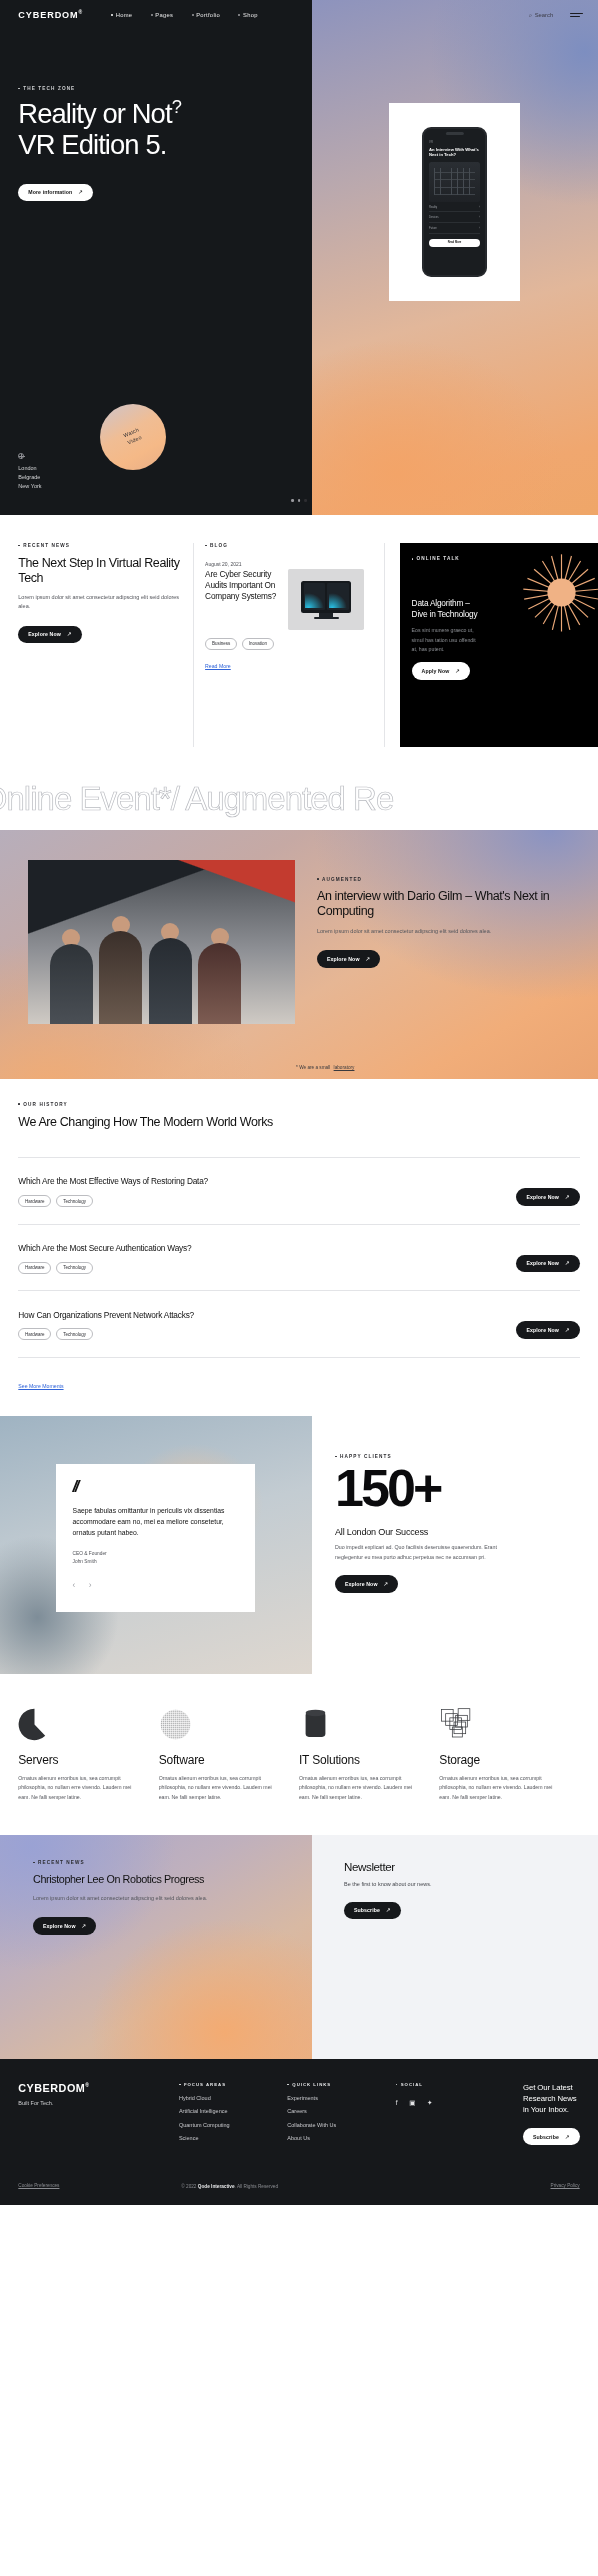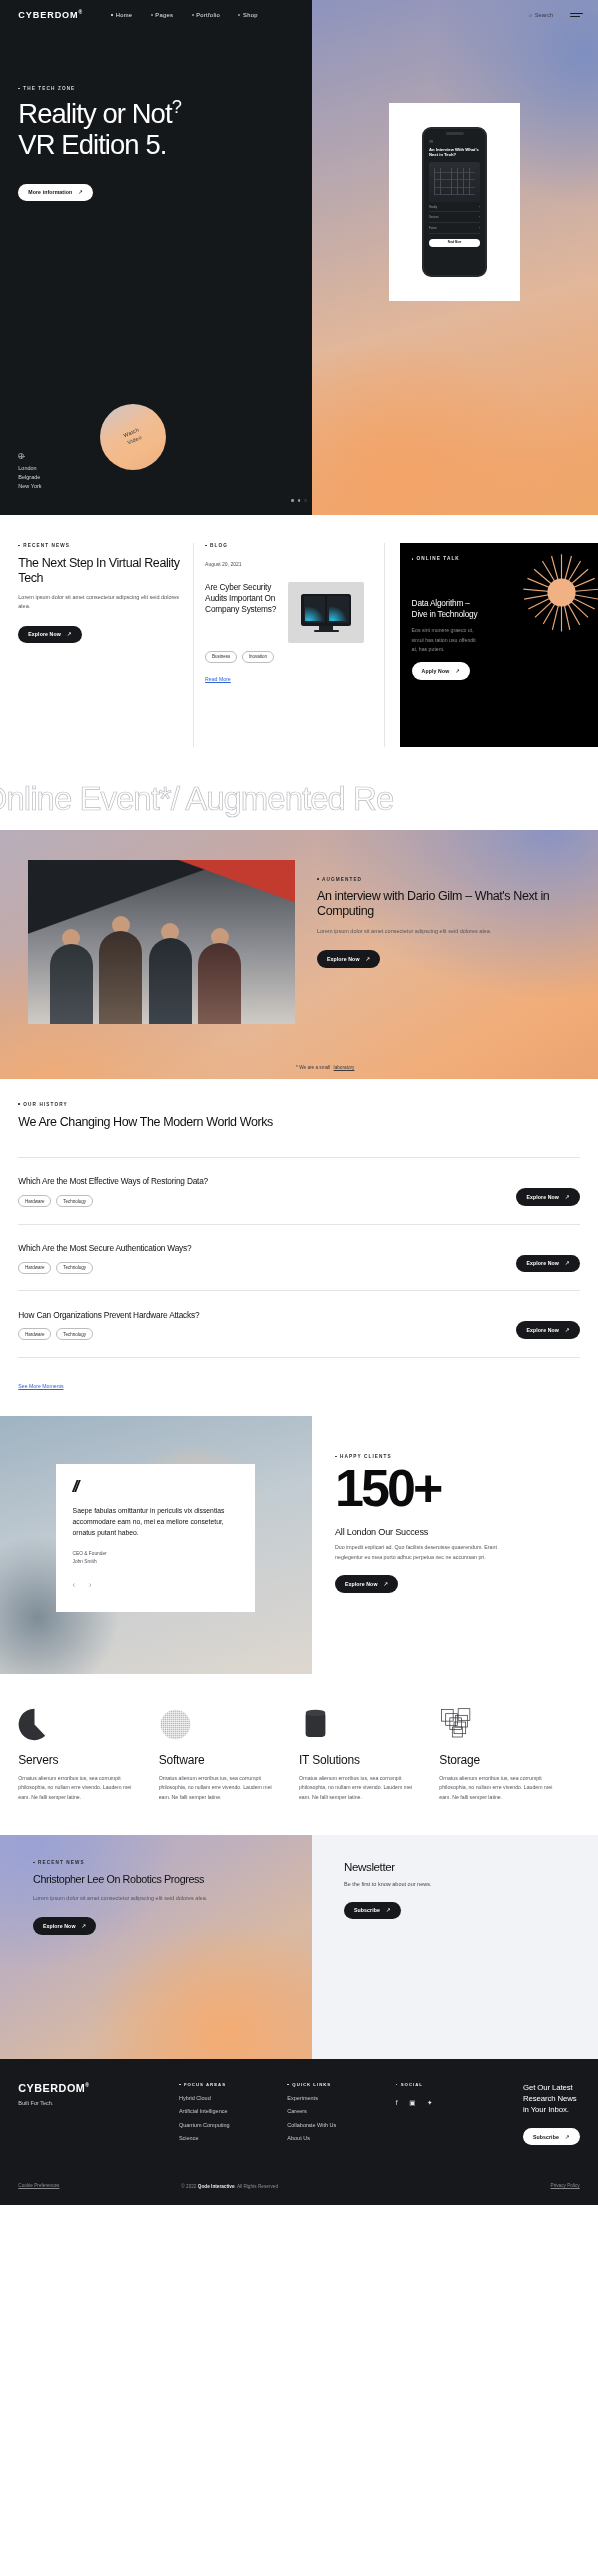--- a/index.html
+++ b/index.html
@@ -92,21 +92,21 @@
 
   
   .news { width:598px; background:#fff; padding:28px 0 21.6px; display:flex; gap:0; }
   .news-left { width:193px; padding-left:18.3px; padding-right:5px; }
   .sect-title { font-size:12.5px; line-height:1.2; letter-spacing:-0.4px; font-weight:400; margin-top:7.5px; color:#111; }
   .muted { color:#52545a; font-size:5.5px; line-height:1.7; margin-top:7.5px; }
   .news-left .btn { margin-top:14px; }
 
   .news-mid { width:193px; border-left:0.7px solid #e4e5e8; border-right:0.7px solid #e4e5e8; padding:0 11.6px; }
   .blog-date { font-size:5px; color:#4c4e54; margin-top:13.3px; }
-  .blog-card { display:flex; gap:0; margin-top:15px; }
+  .blog-card { display:flex; gap:0; margin-top:2px; }
   .blog-title { font-size:8.3px; line-height:1.28; letter-spacing:-0.2px; color:#111; width:83px; }
   .blog-thumb { width:76px; height:61px; background:#d9d9da; border-radius:1.7px; display:flex; align-items:center; justify-content:center; }
   .monitor { width:50px; height:38px; position:relative; }
   .monitor .scr { width:50px; height:32px; background:#15191d; border-radius:2.5px; padding:2.5px; display:flex; gap:1.7px; }
   .monitor .chart { flex:1; background:#1d2329; border-radius:1.2px; position:relative; overflow:hidden; }
   .monitor .chart:after { content:""; position:absolute; left:1.7px; right:1.7px; bottom:2.5px; height:15px;
      background:radial-gradient(ellipse at 18% 100%, #29c3e8 0%, rgba(41,195,232,0) 70%); }
   .monitor .stand { width:13.3px; height:4.2px; background:#1c2126; margin:0 auto; }
   .monitor .base { width:25px; height:2.1px; background:#1c2126; margin:0 auto; border-radius:1.7px; }
   .tags { display:flex; gap:5px; margin-top:7.5px; }
@@ -492,21 +492,21 @@
           </div>
         </div>
         <a class="btn btn-dark">
           <span>Explore Now</span>
             <span class="arr">↗</span>
         </a>
       </div>
 
       <div class="acc">
         <div class="acc-main">
-          <div class="acc-title">How Can Organizations Prevent Hardware Attacks?</div>
+          <div class="acc-title">How Can Organizations Prevent Network Attacks?</div>
           <div class="tags">
             <span class="tag">Hardware</span>
             <span class="tag">Technology</span>
           </div>
         </div>
         <a class="btn btn-dark">
           <span>Explore Now</span>
             <span class="arr">↗</span>
         </a>
       </div>

